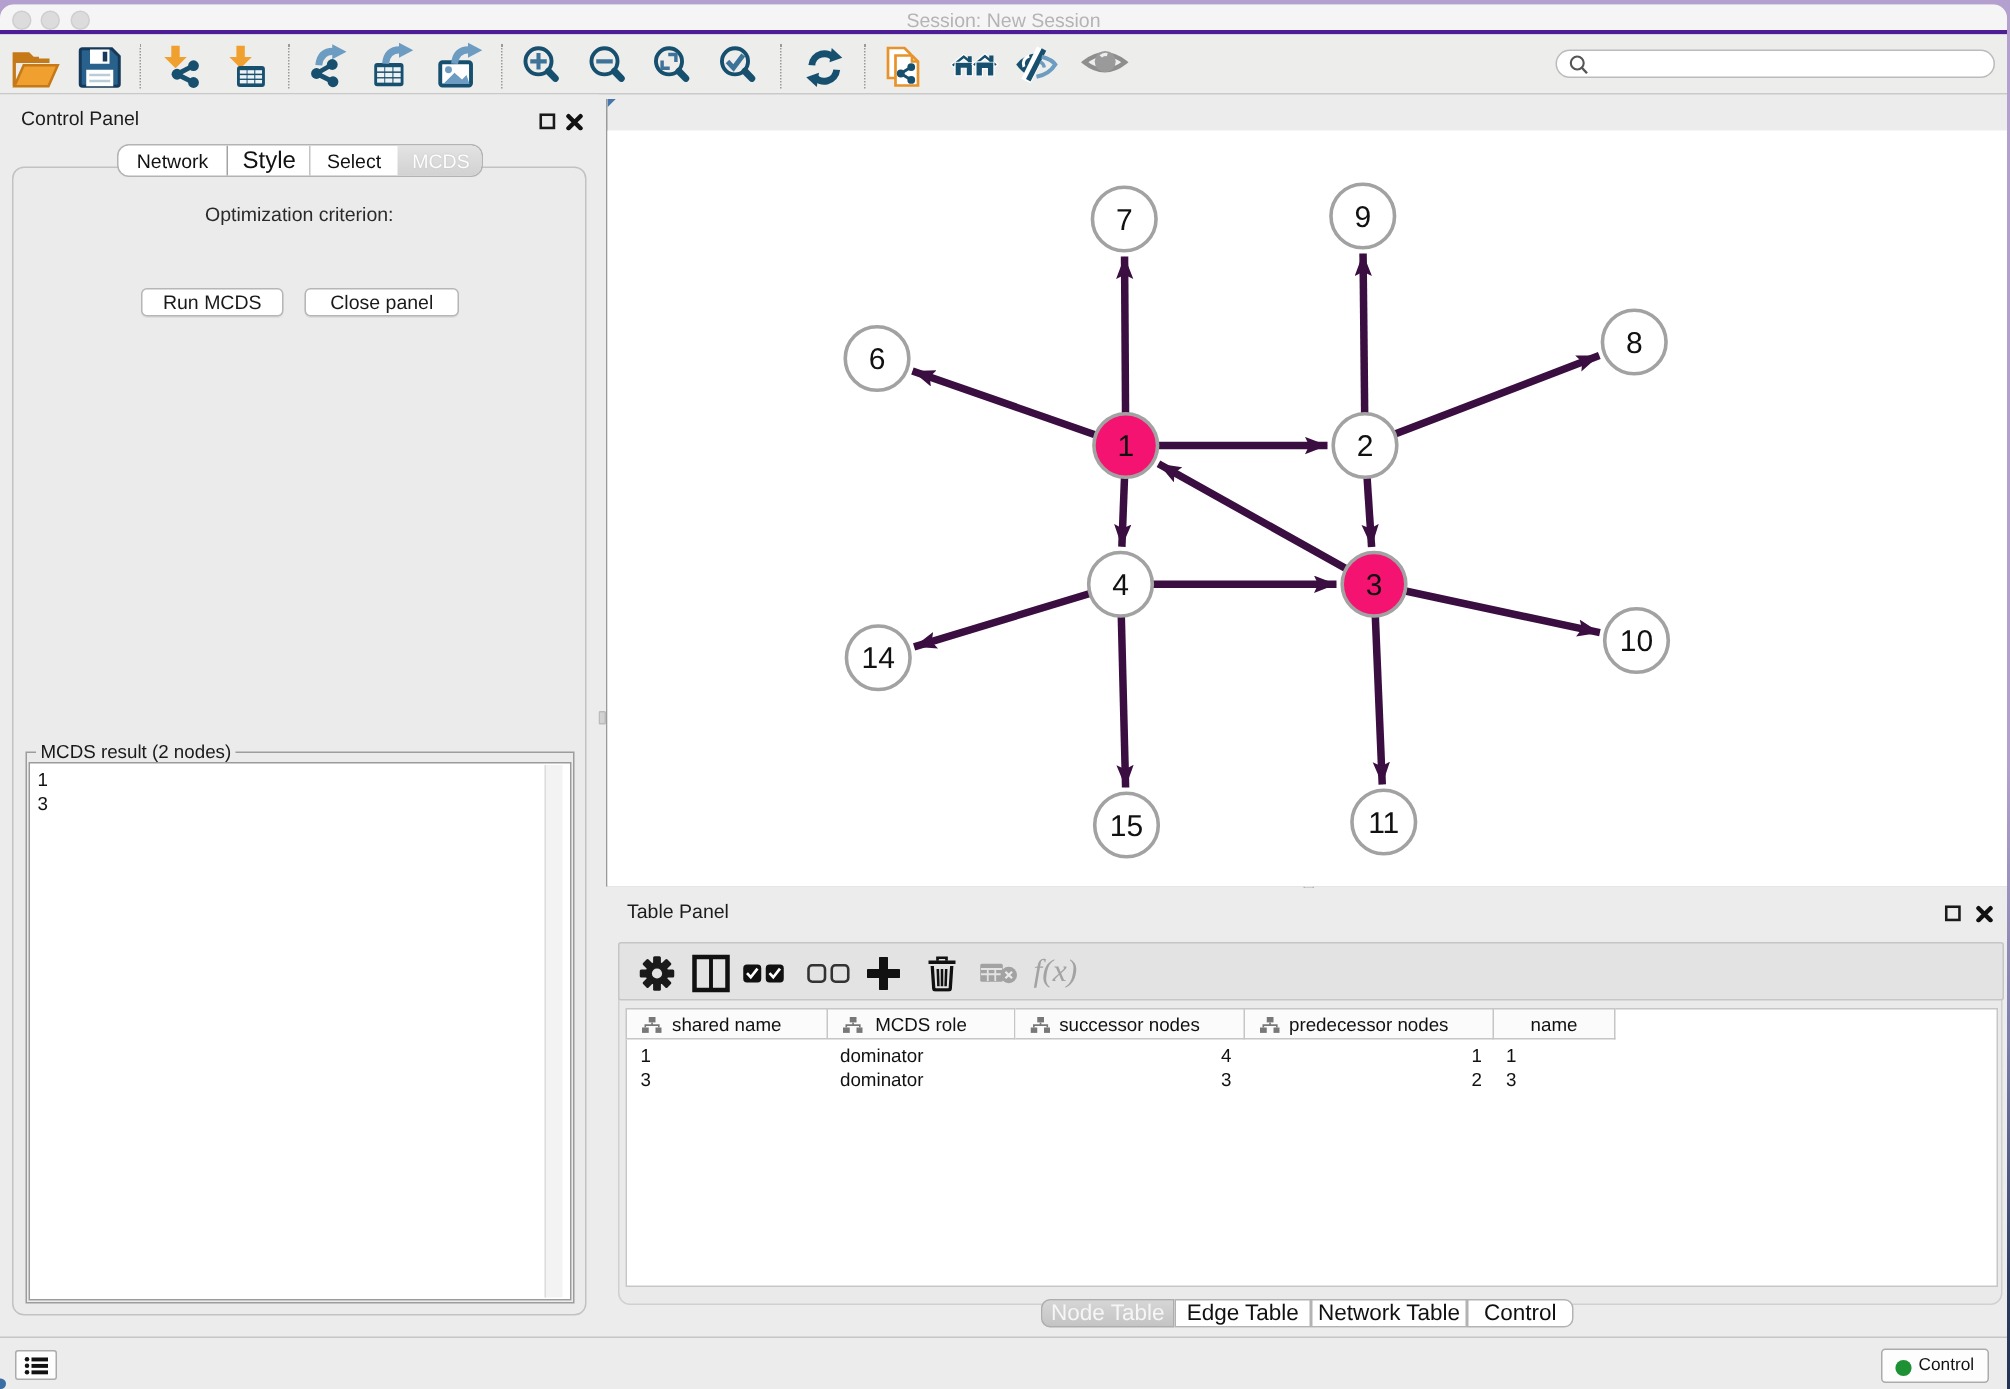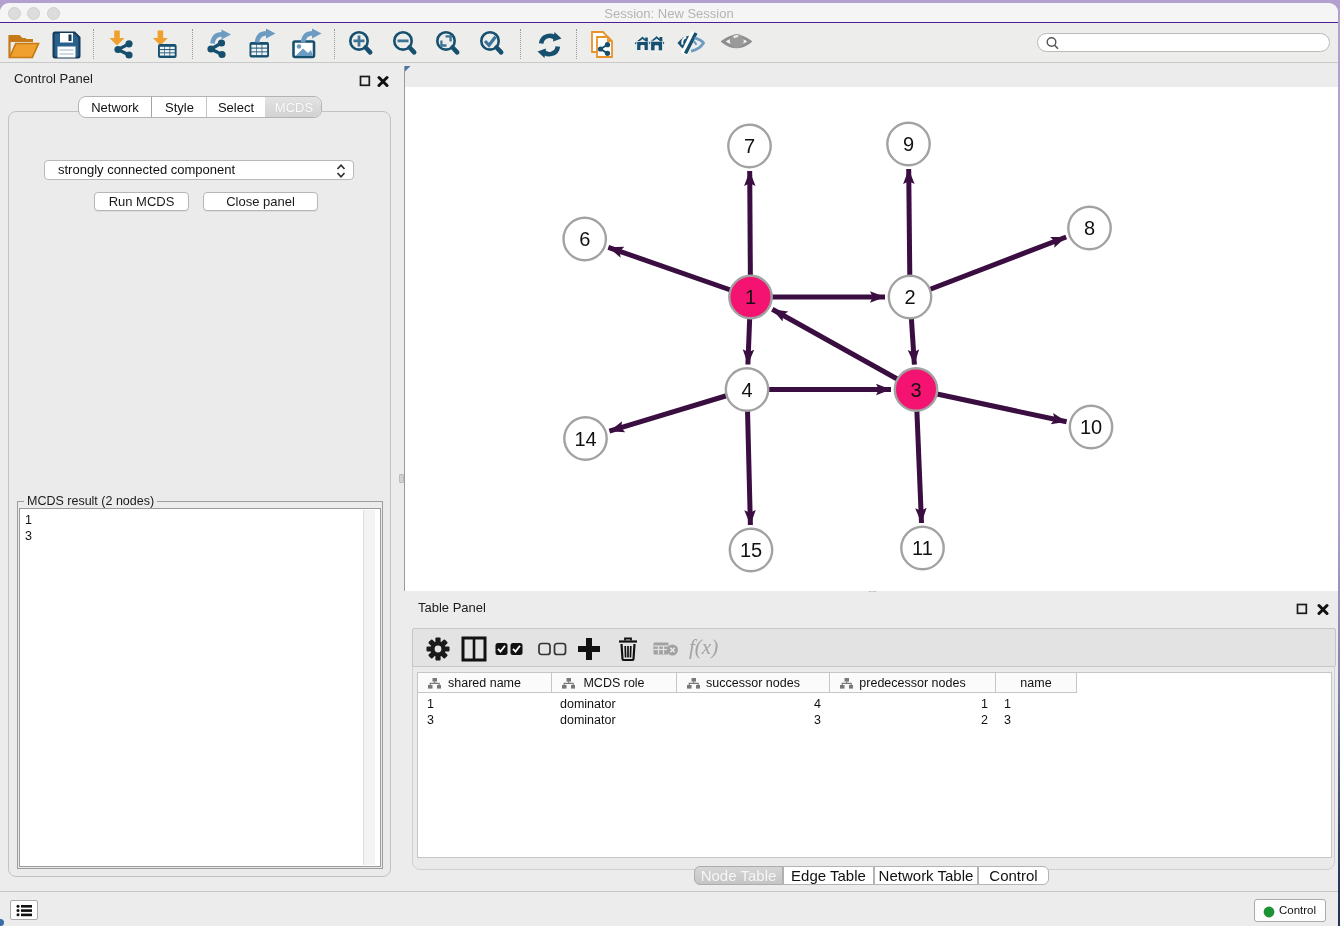--- a/index.html
+++ b/index.html
@@ -1,20 +1,20 @@
 <!DOCTYPE html>
 <html><head>
 <meta charset="utf-8">
 <style>
 * { margin:0; padding:0; box-sizing:border-box; }
 html,body { width:1340px; height:926px; overflow:hidden; }
 body { transform: translateZ(0); background:#b3a0cf; font-family:"Liberation Sans", sans-serif; position:relative; }
 #win { position:absolute; left:0; top:3px; width:1338px; height:923px; background:#ececec; border-radius:9px 9px 0 0; overflow:hidden; }
 
-#titlebar { position:absolute; left:0; top:0; width:1338px; height:20px; background:#f6f5f5; border-bottom:1px solid #4c1d95; border-radius:9px 9px 0 0; }
+#titlebar { position:absolute; left:0; top:0; width:1338px; height:20px; background:#f6f5f5; border-bottom:3px solid #4c1d95; border-radius:9px 9px 0 0; }
 .tl { position:absolute; top:4px; width:13px; height:13px; border-radius:50%; background:#dcdcdc; border:1px solid #cfcfcf; }
 #tbtitle { position:absolute; top:3px; left:0; width:1338px; text-align:center; font-size:13px; color:#b4b4b4; }
 
 #toolbar { position:absolute; left:0; top:20px; width:1338px; height:40px; background:#ededeb; border-bottom:1px solid #c9c9c9; }
 .tsep { position:absolute; top:6px; height:30px; width:0; border-left:1px dotted #9a9a9a; }
 .ticon { position:absolute; top:5px; }
 #search { position:absolute; left:1037px; top:10px; width:293px; height:19px; background:#fff; border:1px solid #bbb; border-radius:10px; }
 
 #cpanel { position:absolute; left:0; top:60px; width:399px; height:828px; background:#ececec; }
 #cphead { position:absolute; left:14px; top:8px; font-size:13px; color:#1c1c1c; }
@@ -196,30 +196,27 @@
     <div id="cphead">Control Panel</div>
     <svg style="position:absolute;left:359px;top:12px;" width="13" height="13">
         <rect x="1.5" y="1.5" width="8.8" height="8.8" fill="none" stroke="#1a1a1a" stroke-width="1.7"></rect>
       </svg>
 <svg style="position:absolute;left:377px;top:12px;" width="12" height="12">
         <path d="M2,2.5 L10,10.5 M10,2.5 L2,10.5" stroke="#111" stroke-width="3" stroke-linecap="round"></path>
       </svg>
     <div id="cpbox"></div>
     <div style="position:absolute; left:78px; top:33px; width:244px; height:22px; background:#fff; border:1px solid #b3b3b3; border-radius:8px; overflow:hidden;">
       <div style="position:absolute; left:0; top:0; width:73px; height:22px; font-size:13px; color:#111; text-align:center; line-height:21px; border-right:1px solid #a3a3a3;">Network</div>
-      <div style="position:absolute; left:74px; top:0; width:54px; height:22px; font-size:13px; color:#111; text-align:center; line-height:21px; border-right:1px solid #c4c4c4;">Style</div>
+      <div style="position:absolute; left:74px; top:0; width:54px; height:22px; font-size:16px; color:#111; text-align:center; line-height:21px; border-right:1px solid #c4c4c4;">Style</div>
       <div style="position:absolute; left:129px; top:0; width:56px; height:22px; font-size:13px; color:#111; text-align:center; line-height:21px;">Select</div>
       <div style="position:absolute; left:186px; top:0; width:58px; height:22px; background:linear-gradient(#e3e3e3,#d0d0d0); font-size:13px; color:#fdfdfd; text-align:center; line-height:21px; text-shadow:0 0 1px #bbb;">MCDS</div>
     </div>
-    <div id="optsel">strongly connected component<svg style="position:absolute;right:7px;top:3px;" width="10" height="14">
-          <path d="M1.5,5 L5,1.2 L8.5,5" fill="none" stroke="#333" stroke-width="1.7"></path>
-          <path d="M1.5,9 L5,12.8 L8.5,9" fill="none" stroke="#333" stroke-width="1.7"></path>
-        </svg></div>
+    <div id="optlabel">Optimization criterion:</div>
     <div class="btn" style="left:94px; width:95px;">Run MCDS</div>
-    <div class="btn" style="left:203px; width:115px;">Close panel</div>
+    <div class="btn" style="left:203px; width:103px;">Close panel</div>
     <div id="fieldset">
       <div id="fslegend">MCDS result (2 nodes)</div>
       <div id="fswhite">
         <div style="position:absolute; left:5px; top:3px; font-size:12.5px; color:#111; line-height:16px;">1<br>3</div>
         <div id="fsscroll"></div>
       </div>
     </div>
   </div>
 
   <div id="netwin">

